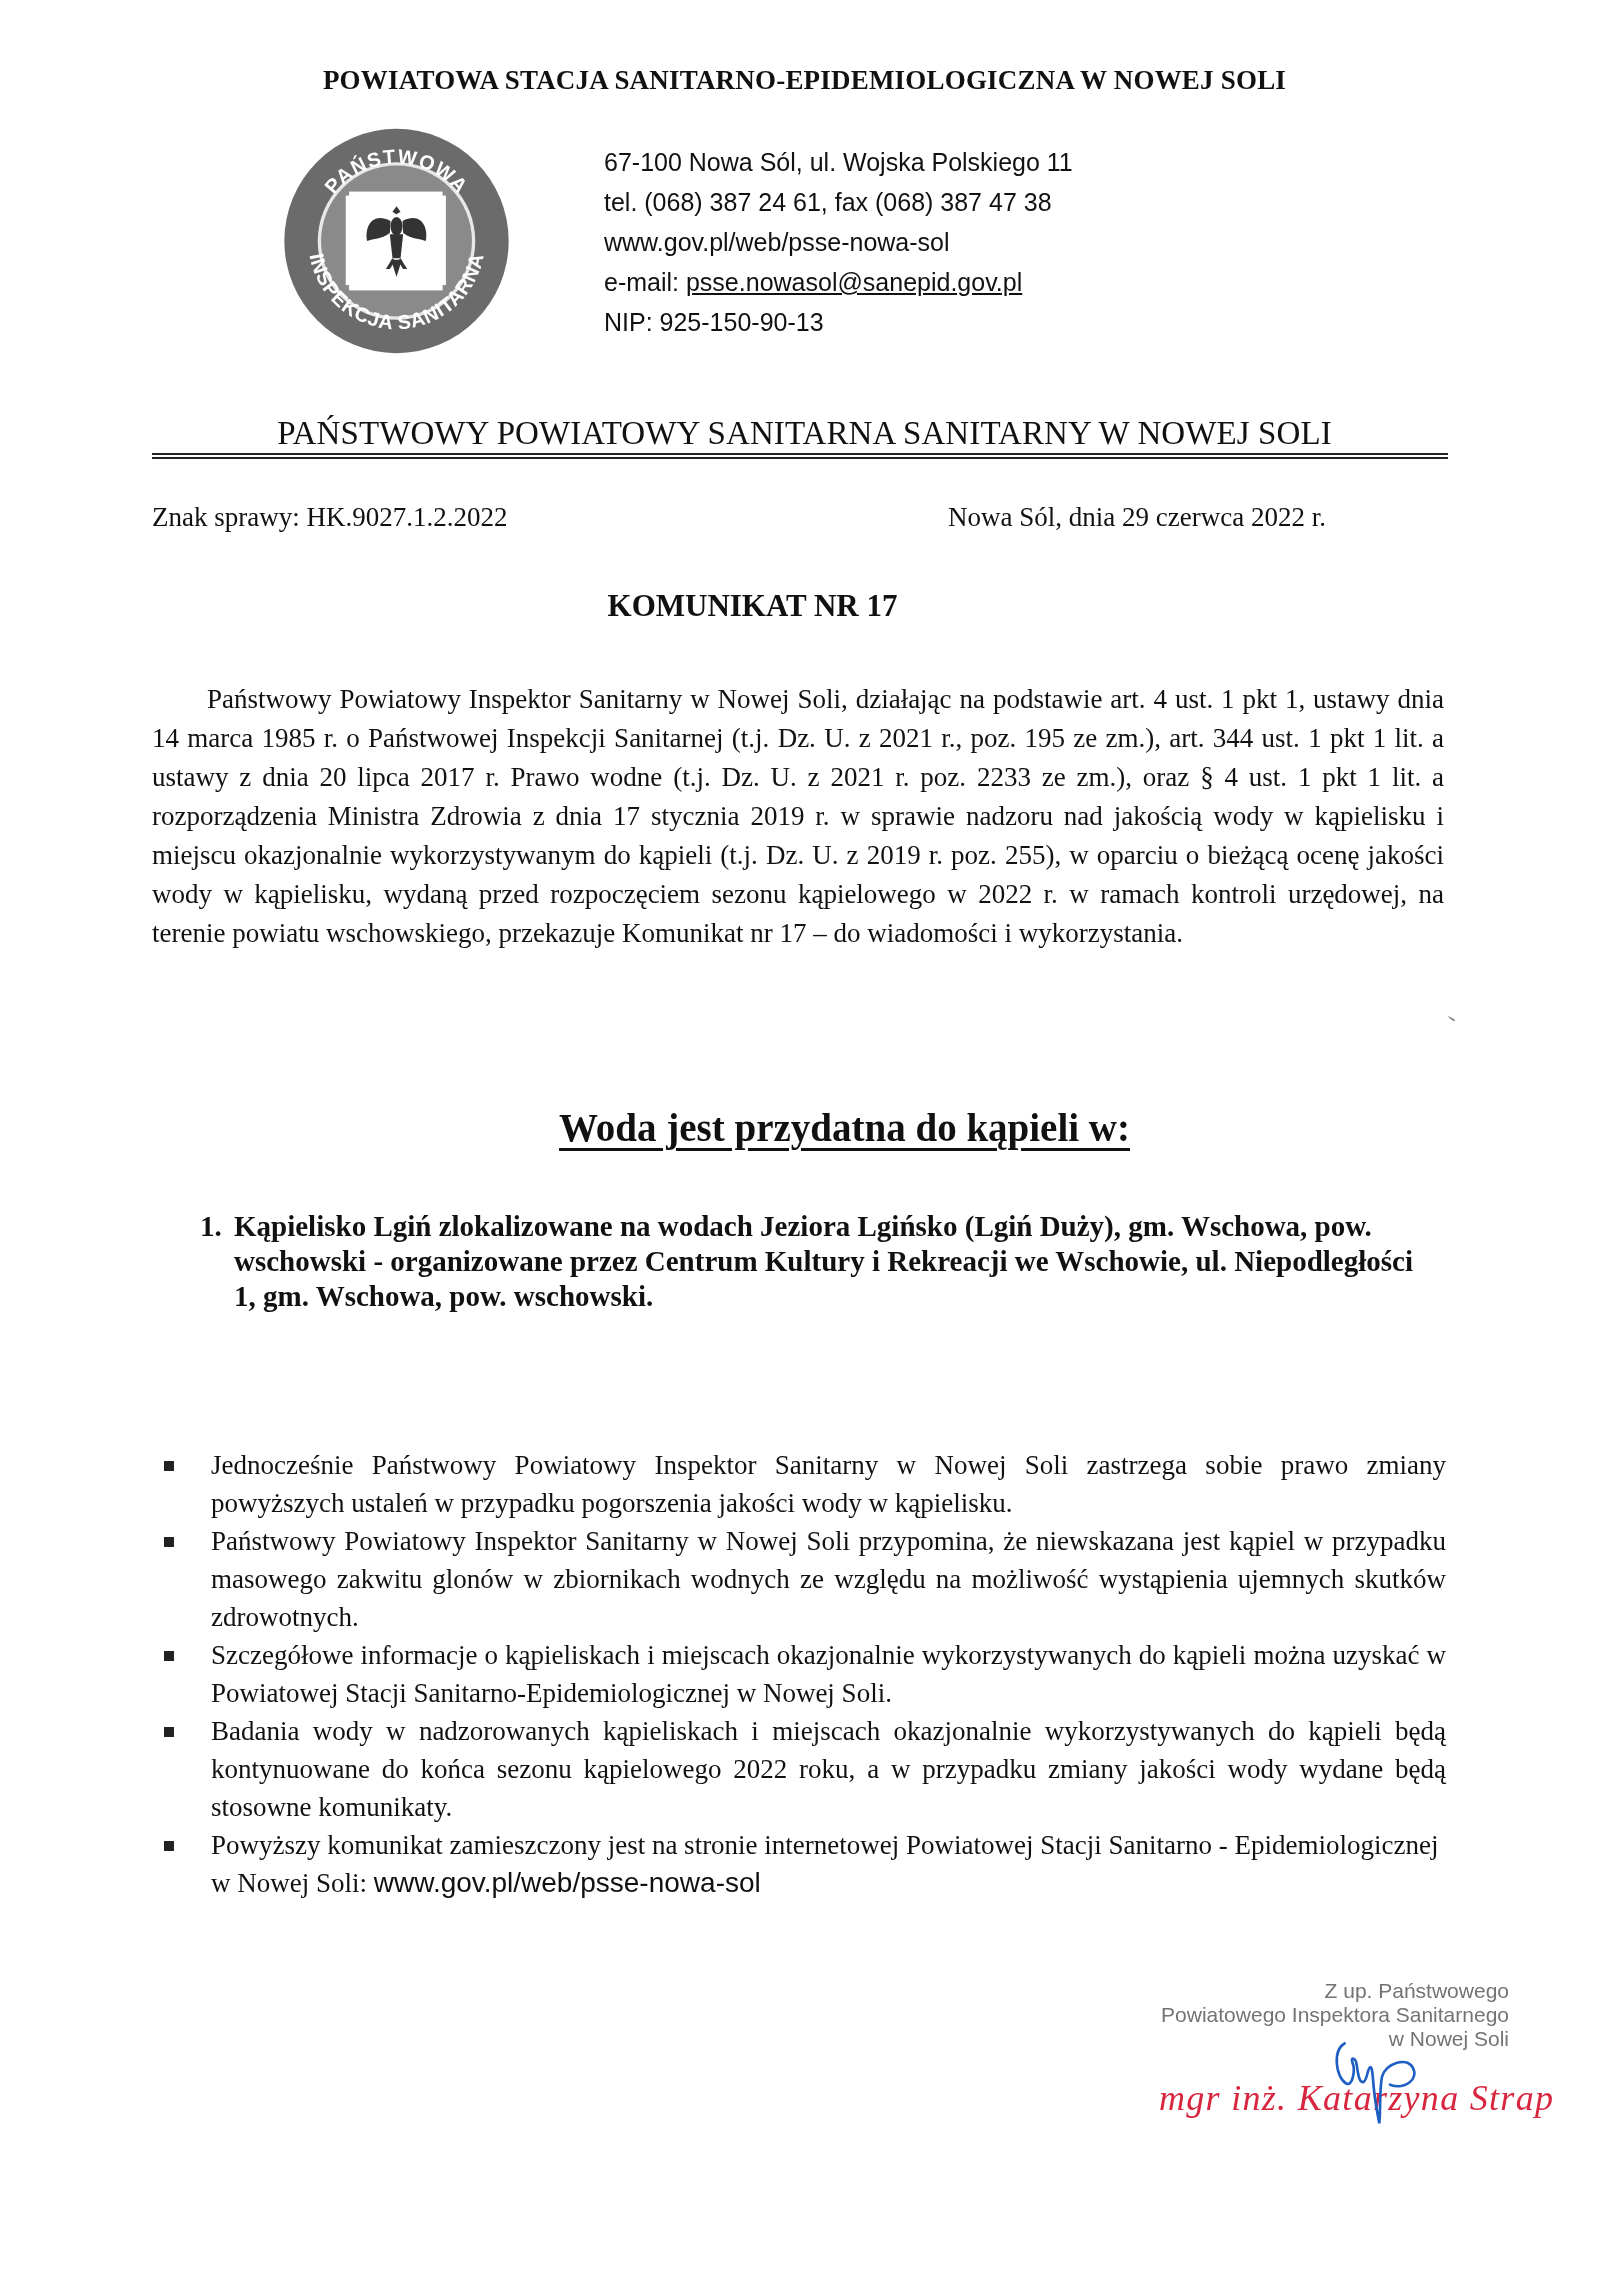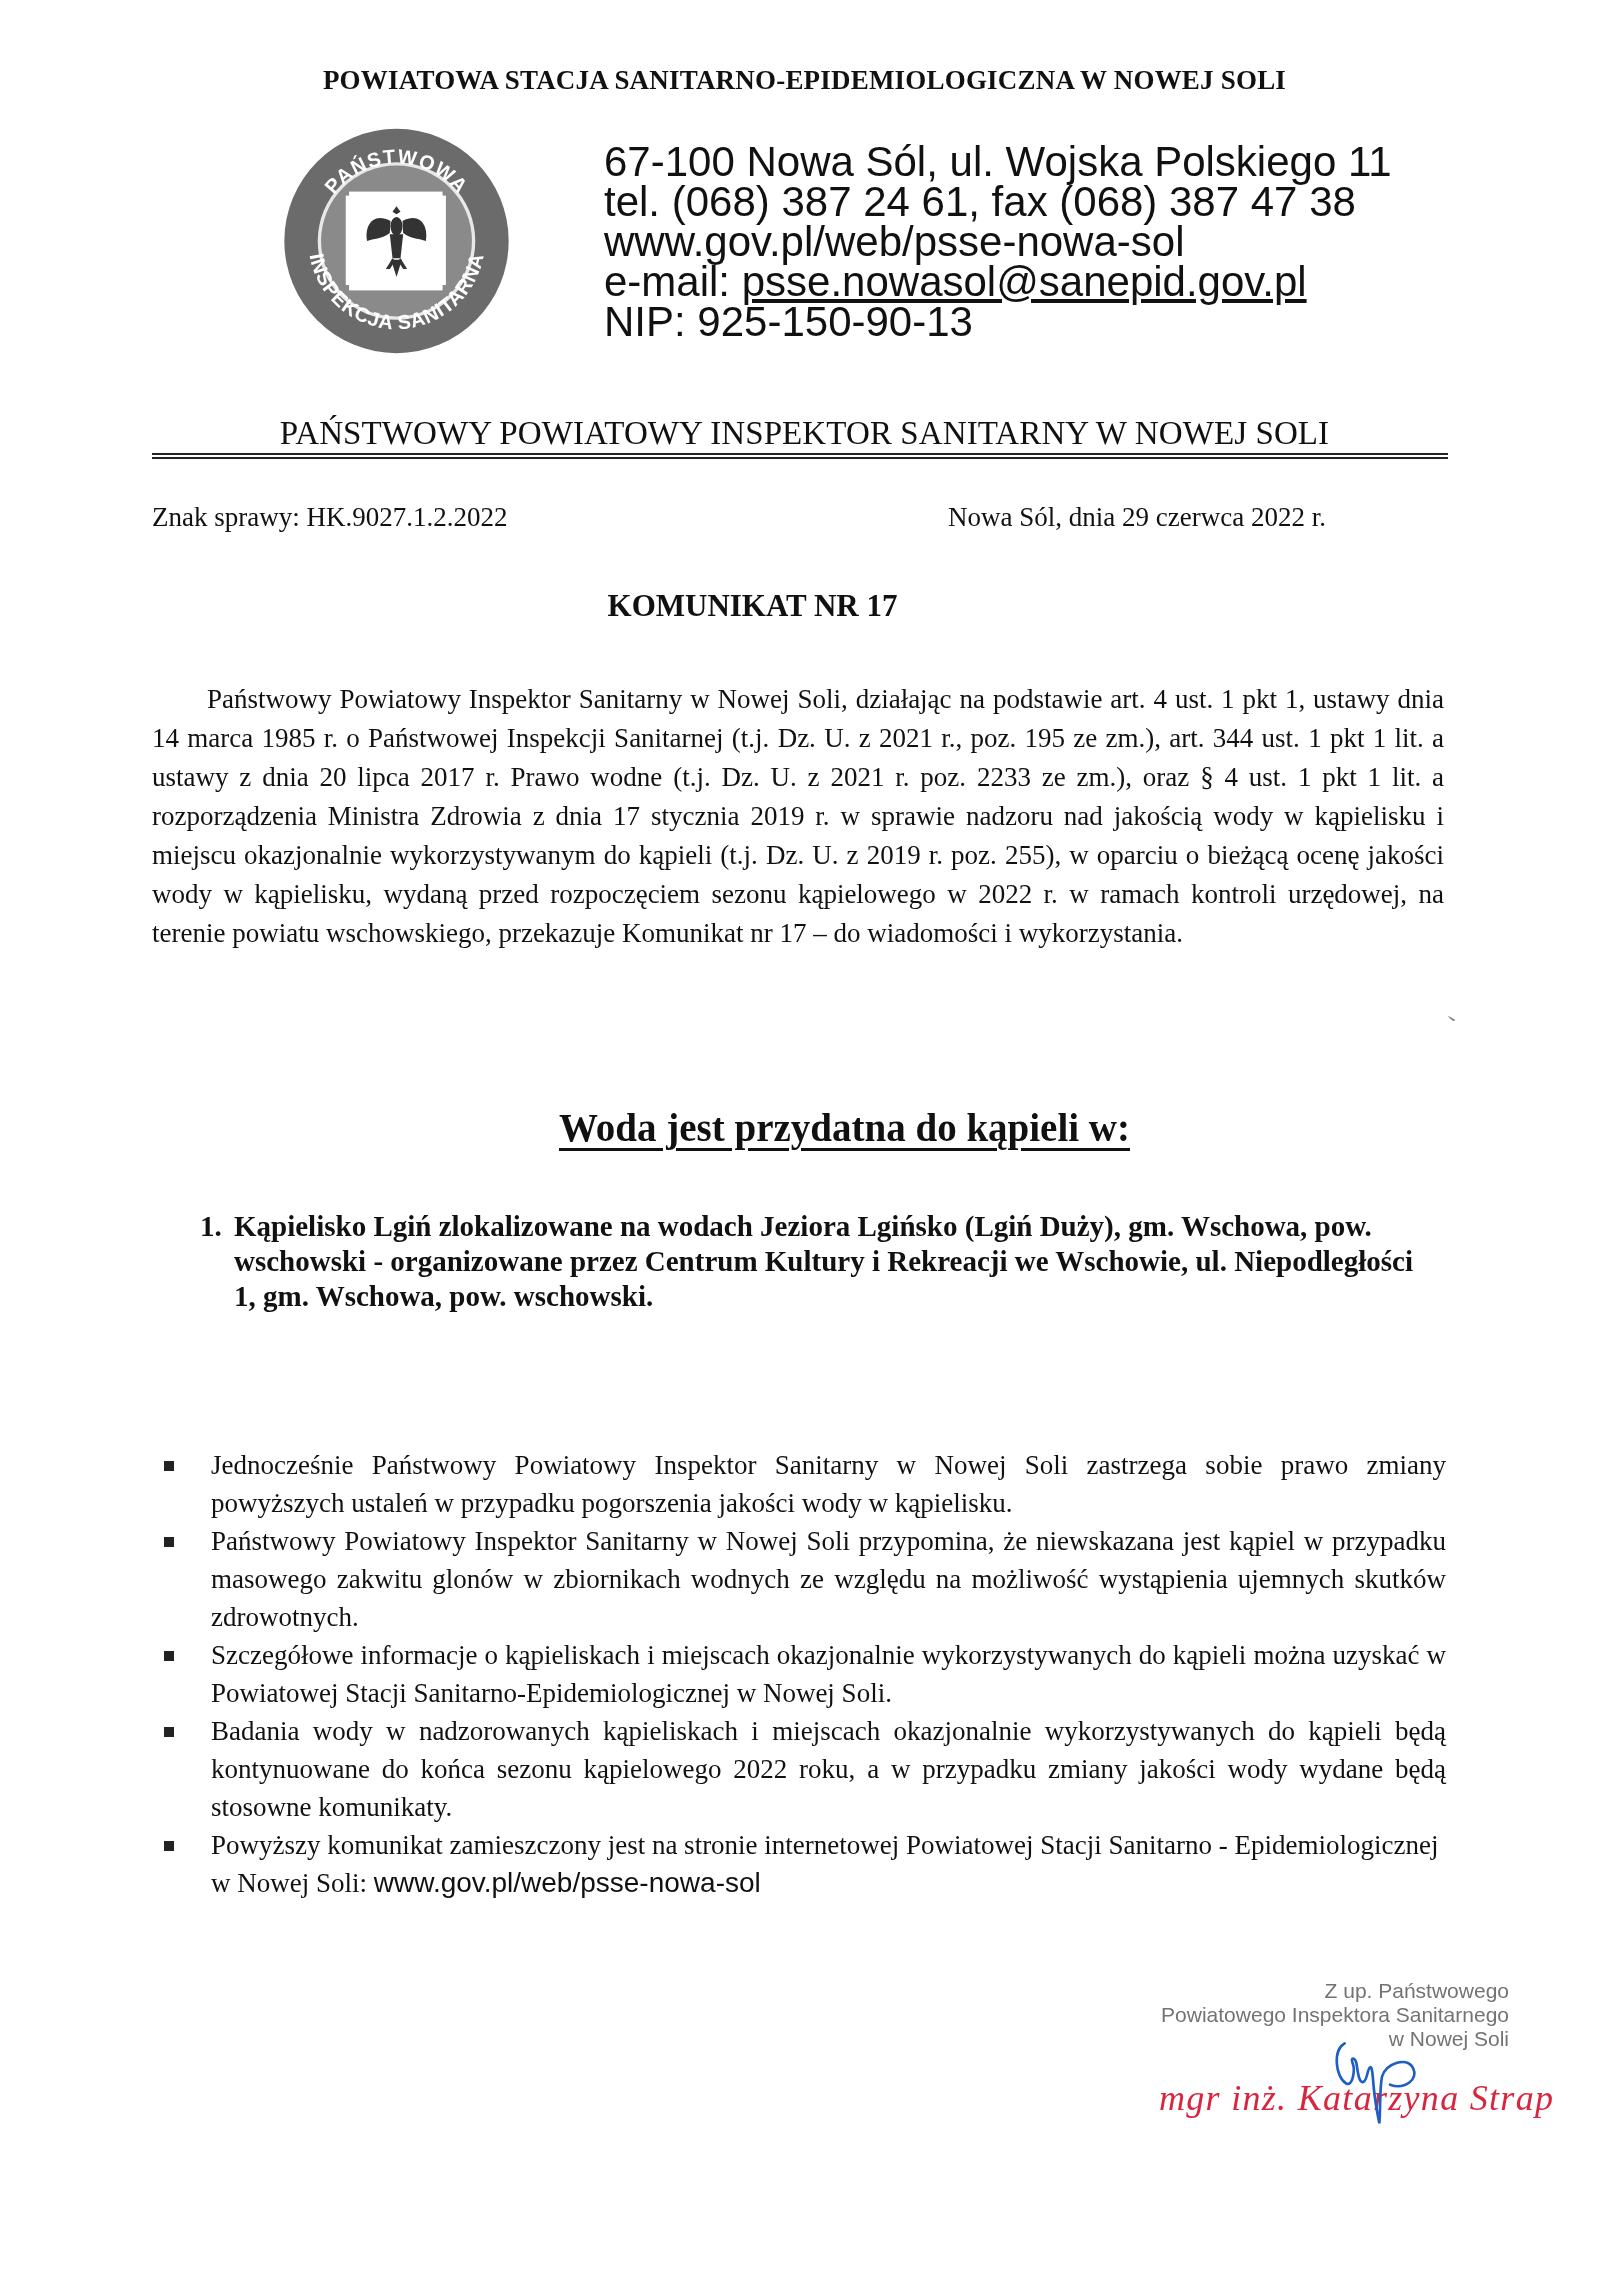--- a/index.html
+++ b/index.html
@@ -6,21 +6,21 @@
   body {
     width: 1609px; height: 2295px; position: relative; overflow: hidden;
     font-family: "Liberation Serif", "DejaVu Serif", serif; color: #111;
   }
   .abs { position: absolute; }
   .top-title {
     left: 0; width: 1609px; top: 65px; text-align: center;
     font-weight: bold; font-size: 27px; letter-spacing: 0.2px;
   }
   .emblem { left: 279px; top: 126px; width: 235px; height: 230px; }
-  .contact { left: 604px; top: 142px; font-family: "Liberation Sans", "DejaVu Sans", sans-serif; font-size: 42px; line-height: 40px; }
+  .contact { left: 604px; top: 142px; font-family: "Liberation Sans", "DejaVu Sans", sans-serif; font-size: 25px; line-height: 40px; }
   .contact div { white-space: nowrap; }
   .contact .email-link { text-decoration: underline; }
   .inspector-title {
     left: 0; width: 1609px; top: 415px; text-align: center; font-size: 33px; letter-spacing: 0.1px;
   }
   .double-rule { left: 152px; top: 453px; width: 1296px; height: 6px; border-top: 2px solid #222; border-bottom: 2px solid #222; box-sizing: border-box; }
   .case-ref { left: 152px; top: 502px; font-size: 27px; }
   .date { left: 948px; top: 502px; font-size: 27px; }
   .komunikat { left: 0; width: 1505px; top: 588px; text-align: center; font-weight: bold; font-size: 31px; }
   .intro {
@@ -81,21 +81,21 @@
 </div>
 
 <div class="abs contact">
   <div>67-100 Nowa Sól, ul. Wojska Polskiego 11</div>
   <div>tel. (068) 387 24 61, fax (068) 387 47 38</div>
   <div>www.gov.pl/web/psse-nowa-sol</div>
   <div><span>e-mail: </span><span class="email-link">psse.nowasol@sanepid.gov.pl</span></div>
   <div>NIP: 925-150-90-13</div>
 </div>
 
-<div class="abs inspector-title">PAŃSTWOWY POWIATOWY INSPEKTOR SANITARNY W NOWEJ SOLI</div>
+<div class="abs inspector-title">PAŃSTWOWY POWIATOWY SANITARNA SANITARNY W NOWEJ SOLI</div>
 <div class="abs double-rule"></div>
 
 <div class="abs case-ref">Znak sprawy:  HK.9027.1.2.2022</div>
 <div class="abs date">Nowa Sól, dnia 29 czerwca 2022 r.</div>
 
 <div class="abs komunikat">KOMUNIKAT NR 17</div>
 
 <div class="abs intro">Państwowy Powiatowy Inspektor Sanitarny w Nowej Soli, działając na podstawie art. 4 ust. 1 pkt 1, ustawy dnia 14 marca 1985 r. o Państwowej Inspekcji Sanitarnej (t.j. Dz. U. z 2021 r., poz. 195 ze zm.), art. 344 ust. 1 pkt 1 lit. a ustawy z dnia 20 lipca 2017 r. Prawo wodne (t.j. Dz. U. z 2021 r. poz. 2233 ze zm.), oraz  § 4 ust. 1 pkt 1 lit. a rozporządzenia Ministra Zdrowia z dnia 17 stycznia 2019 r. w sprawie nadzoru nad jakością wody w kąpielisku i miejscu okazjonalnie wykorzystywanym do kąpieli (t.j. Dz. U. z 2019 r. poz. 255), w oparciu o bieżącą ocenę jakości wody w kąpielisku, wydaną przed rozpoczęciem sezonu kąpielowego w 2022 r. w ramach kontroli urzędowej, na terenie powiatu wschowskiego, przekazuje Komunikat nr 17 – do wiadomości i wykorzystania.</div>
 
 <div class="abs speck">

